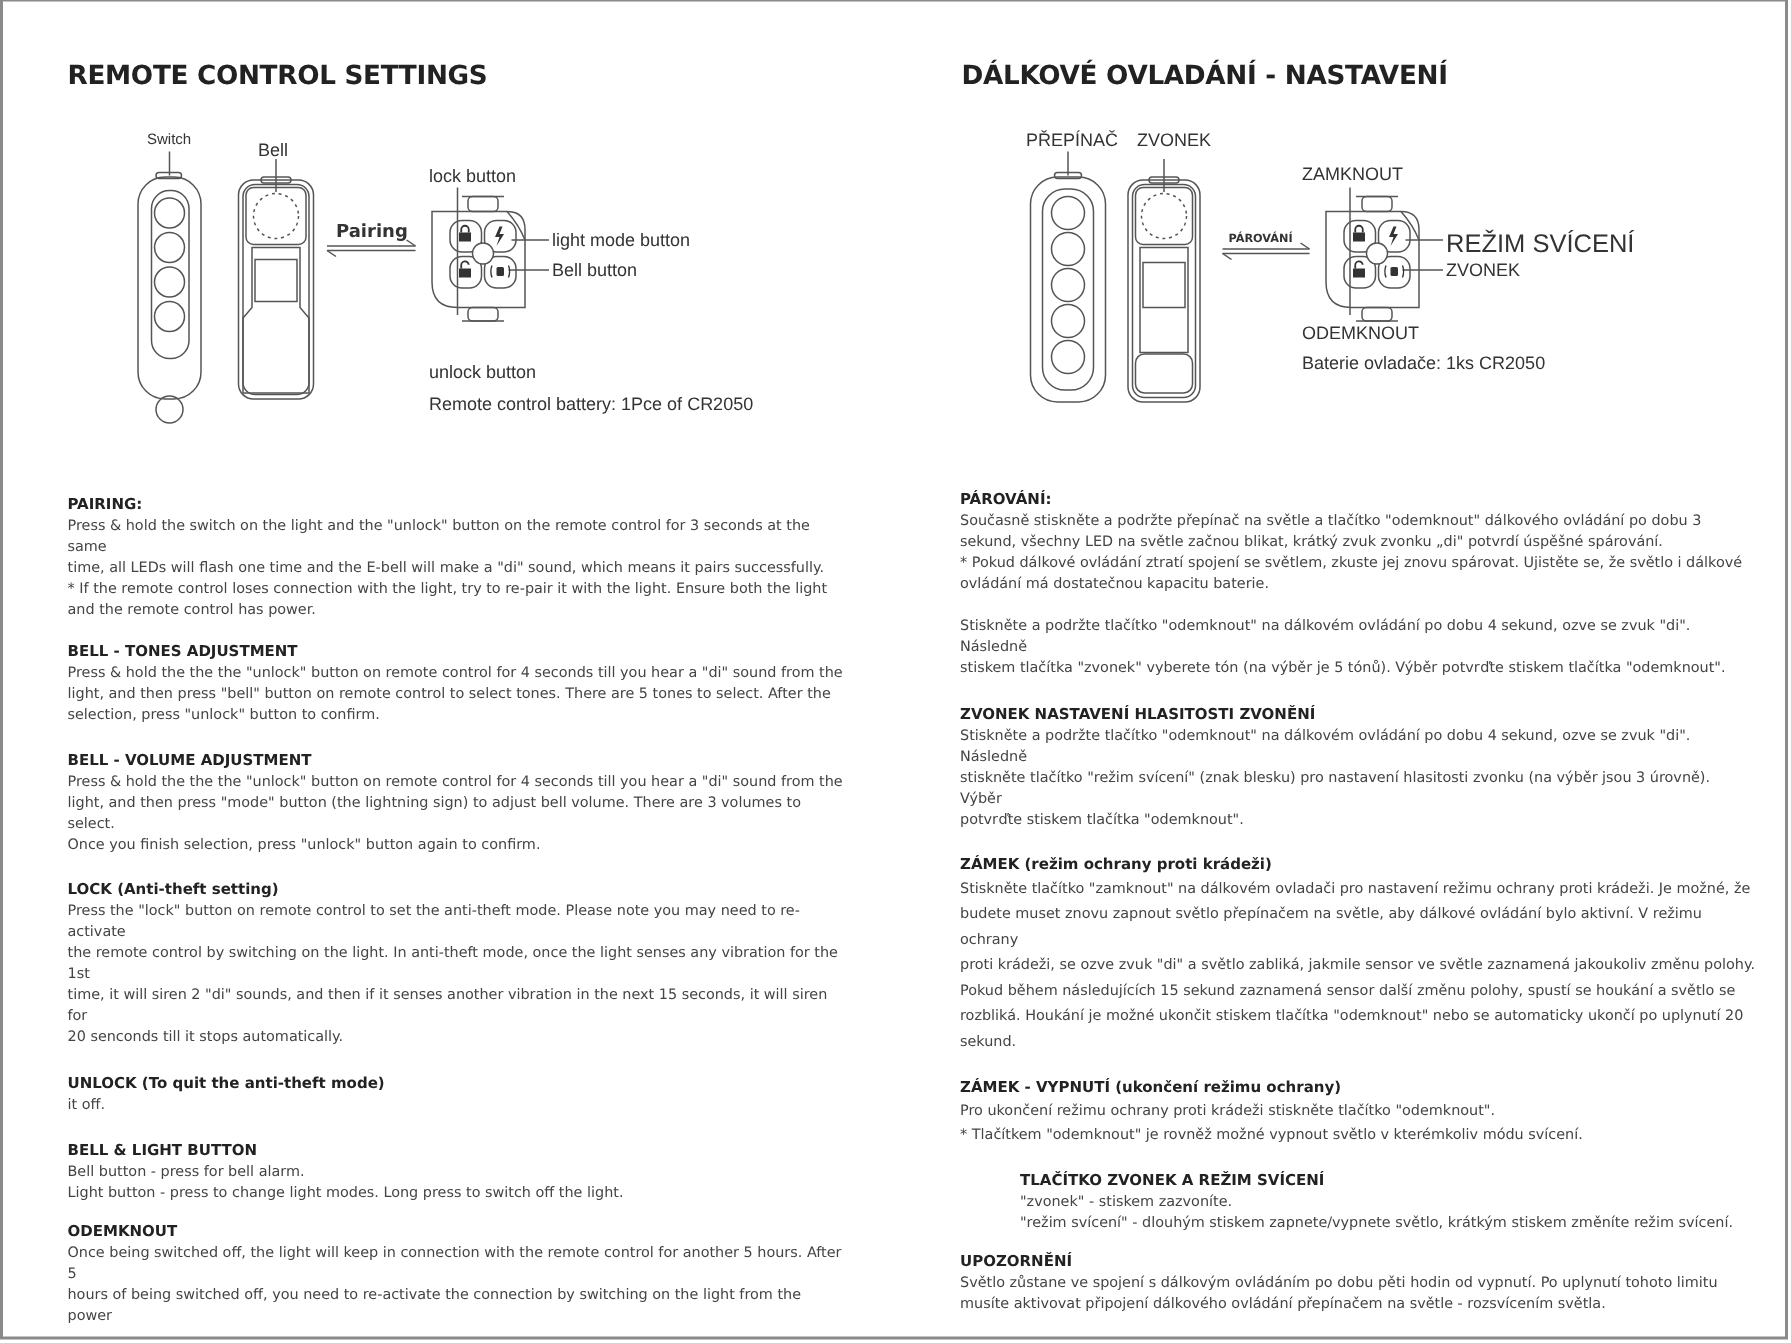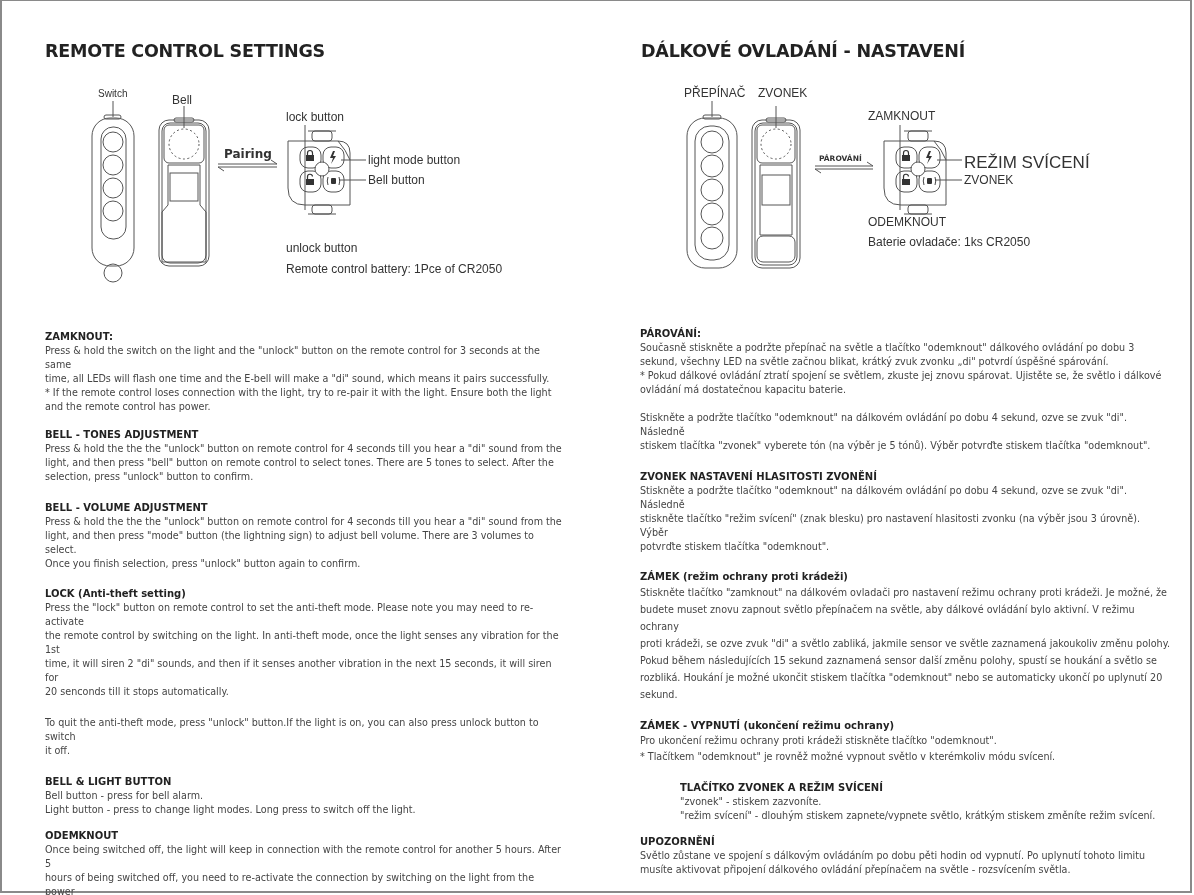--- a/index.html
+++ b/index.html
@@ -122,21 +122,21 @@
     <span class="lbl" style="left:224px;top:147px;font-size:12px;font-weight:bold;font-family:'DejaVu Sans',sans-serif;">Pairing</span>
     <span class="lbl" style="left:286px;top:110px;font-size:12px;">lock button</span>
     <span class="lbl" style="left:368px;top:153px;font-size:12px;">light mode button</span>
     <span class="lbl" style="left:368px;top:173px;font-size:12px;">Bell button</span>
     <span class="lbl" style="left:286px;top:241px;font-size:12px;">unlock button</span>
     <span class="lbl" style="left:286px;top:262px;font-size:12px;">Remote control battery: 1Pce of CR2050</span>
   </div>
 
   <div class="sections">
     <div class="section" style="margin-bottom:14px;">
-      <h3>ZAMKNOUT:</h3>
+      <h3>PAIRING:</h3>
       <p>Press &amp; hold the switch on the light and the "unlock" button on the remote control for 3 seconds at the same</p>
       <p>time, all LEDs will flash one time and the E-bell will make a "di" sound, which means it pairs  successfully.</p>
       <p>* If the remote control loses connection with the light, try to re-pair it  with the light. Ensure both the light</p>
       <p>and the remote control has power.</p>
     </div>
     <div class="section" style="margin-bottom:17px;">
       <h3>BELL - TONES ADJUSTMENT</h3>
       <p>Press &amp; hold the the the "unlock" button on remote control for 4 seconds till you hear a "di" sound from the</p>
       <p>light, and then press "bell" button on remote control to select tones. There are 5 tones to select. After the</p>
       <p>selection, press "unlock" button to confirm.</p>
@@ -148,21 +148,21 @@
       <p>Once you finish selection, press "unlock" button again to confirm.</p>
     </div>
     <div class="section" style="margin-bottom:17px;">
       <h3>LOCK (Anti-theft setting)</h3>
       <p>Press the "lock" button on remote control to set the anti-theft mode. Please note you may need to re-activate</p>
       <p>the remote control by switching on the light. In anti-theft mode, once the light senses any vibration for the 1st</p>
       <p>time,  it will siren 2 "di" sounds, and then if it senses another vibration in the next 15  seconds, it will siren for</p>
       <p>20 senconds till it stops automatically.</p>
     </div>
     <div class="section" style="margin-bottom:17px;">
-      <p>To quit the anti-theft mode, press "unlock" button.If the light is on, you can also press unlock button to switch</p>
+      <h3>UNLOCK (To quit the anti-theft mode)</h3>
       <p>it off.</p>
     </div>
     <div class="section" style="margin-bottom:12px;">
       <h3>BELL &amp; LIGHT BUTTON</h3>
       <p>Bell button - press for bell alarm.</p>
       <p>Light button - press to change light modes. Long press to switch off the light.</p>
     </div>
     <div class="section">
       <h3>ODEMKNOUT</h3>
       <p>Once being switched off, the light will keep in connection with the remote control for another 5 hours. After 5</p>

